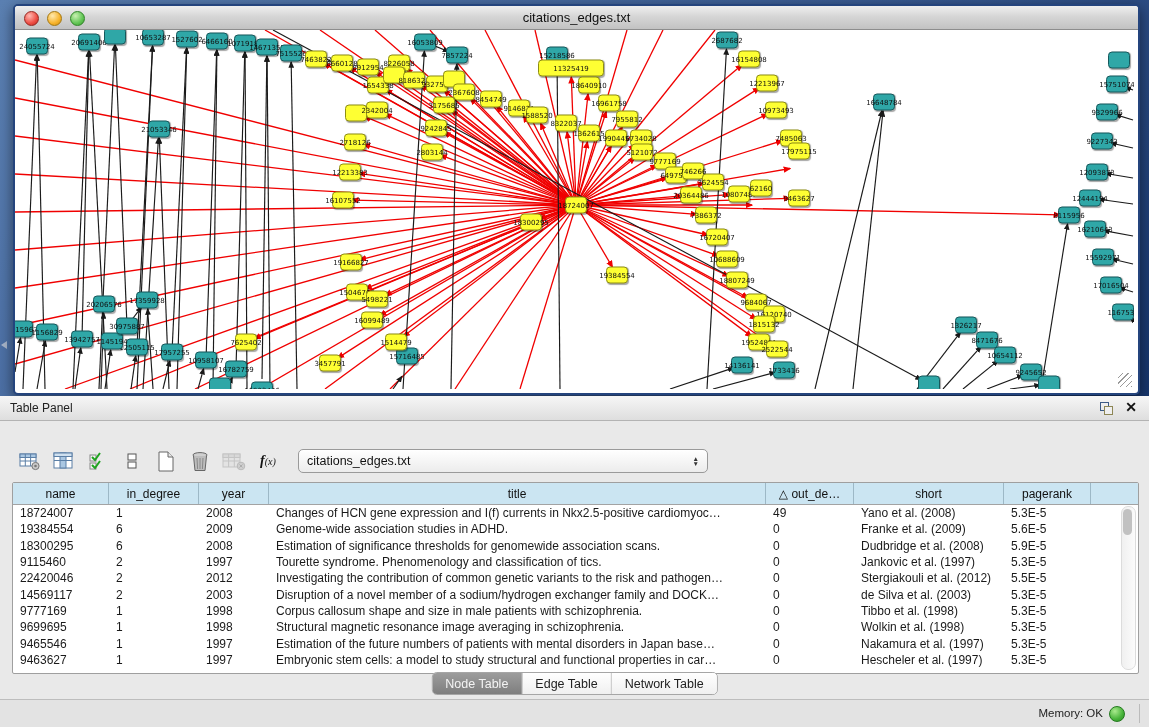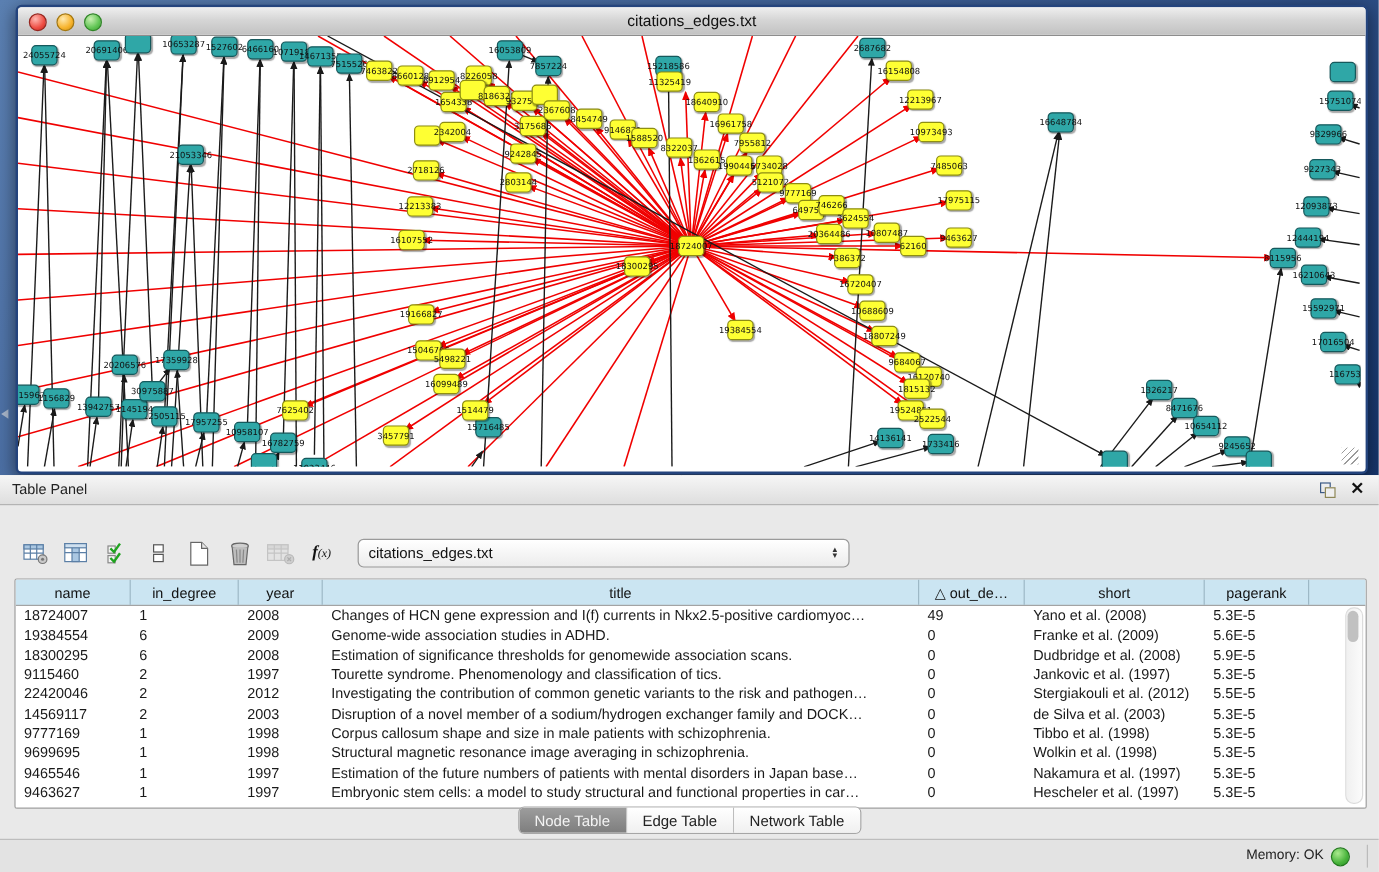--- a/index.html
+++ b/index.html
@@ -486,21 +486,21 @@
           </div>
           <div class="node y" style="left: 417px; top: 122px;">
             <span class="lbl">2803144</span>
           </div>
           <div class="node y" style="left: 551px; top: 93px;">
             <span class="lbl">8322037</span>
           </div>
           <div class="node y" style="left: 574px; top: 103px;">
             <span class="lbl">1362615</span>
           </div>
-          <div class="node y" style="left: 543px; top: 38px;">
+          <div class="node y" style="left: 556px; top: 38px; padding-left: 44px;">
             <span class="lbl">11325419</span>
           </div>
           <div class="node y" style="left: 574px; top: 55px;">
             <span class="lbl">18640910</span>
           </div>
           <div class="node y" style="left: 594px; top: 73px;">
             <span class="lbl">16961758</span>
           </div>
           <div class="node y" style="left: 612px; top: 89px;">
             <span class="lbl">7955812</span>
@@ -522,42 +522,42 @@
           </div>
           <div class="node y" style="left: 752px; top: 53px; text-align: center;">
             <span class="lbl">12213967</span>
           </div>
           <div class="node y" style="left: 761px; top: 80px;">
             <span class="lbl">10973493</span>
           </div>
           <div class="node y" style="left: 776px; top: 108px;">
             <span class="lbl">7485063</span>
           </div>
-          <div class="node y" style="left: 784px; top: 137px;">
+          <div class="node y" style="left: 784px; top: 121px;">
             <span class="lbl">17975115</span>
           </div>
           <div class="node y" style="left: 784px; top: 168px;">
             <span class="lbl">9463627</span>
           </div>
           <div class="node y" style="left: 661px; top: 145px;">
             <span class="lbl">6497568</span>
           </div>
           <div class="node y" style="left: 678px; top: 141px;">
             <span class="lbl">746266</span>
           </div>
           <div class="node y" style="left: 698px; top: 152px;">
             <span class="lbl">3624554</span>
           </div>
           <div class="node y" style="left: 676px; top: 165px;">
             <span class="lbl">20364486</span>
           </div>
           <div class="node y" style="left: 724px; top: 164px;">
             <span class="lbl">10807487</span>
           </div>
-          <div class="node y" style="left: 746px; top: 175px;">
+          <div class="node y" style="left: 746px; top: 158px;">
             <span class="lbl">62160</span>
           </div>
           <div class="node y" style="left: 691px; top: 185px;">
             <span class="lbl">7386372</span>
           </div>
           <div class="node y" style="left: 702px; top: 207px;">
             <span class="lbl">16720407</span>
           </div>
           <div class="node y" style="left: 712px; top: 229px;">
             <span class="lbl">10688609</span>

